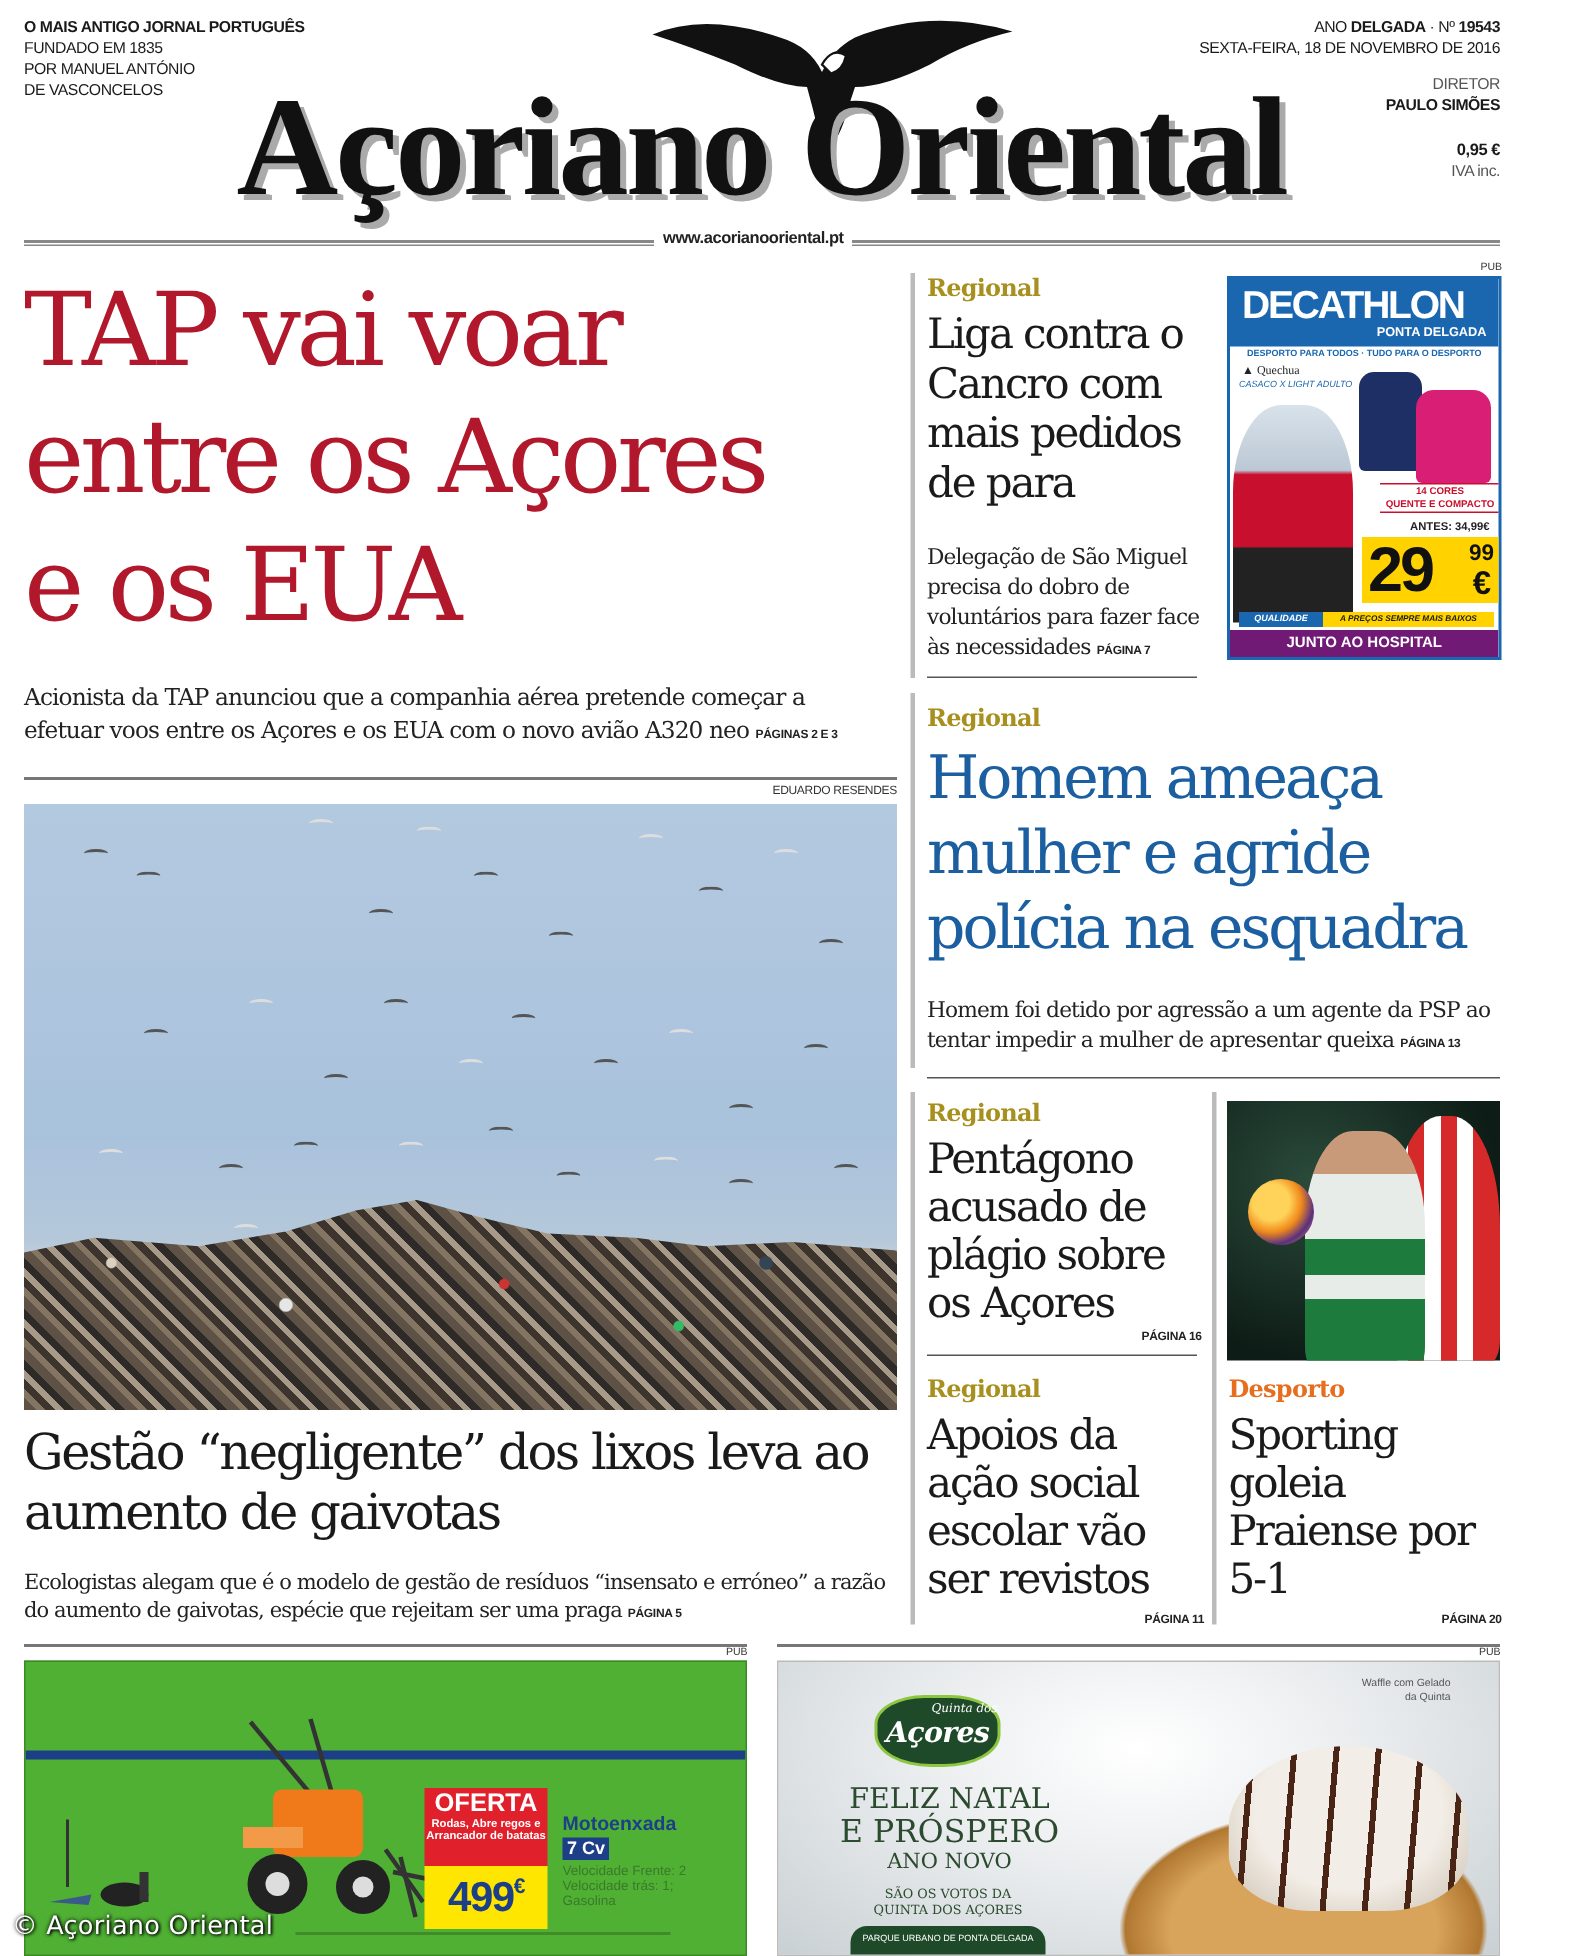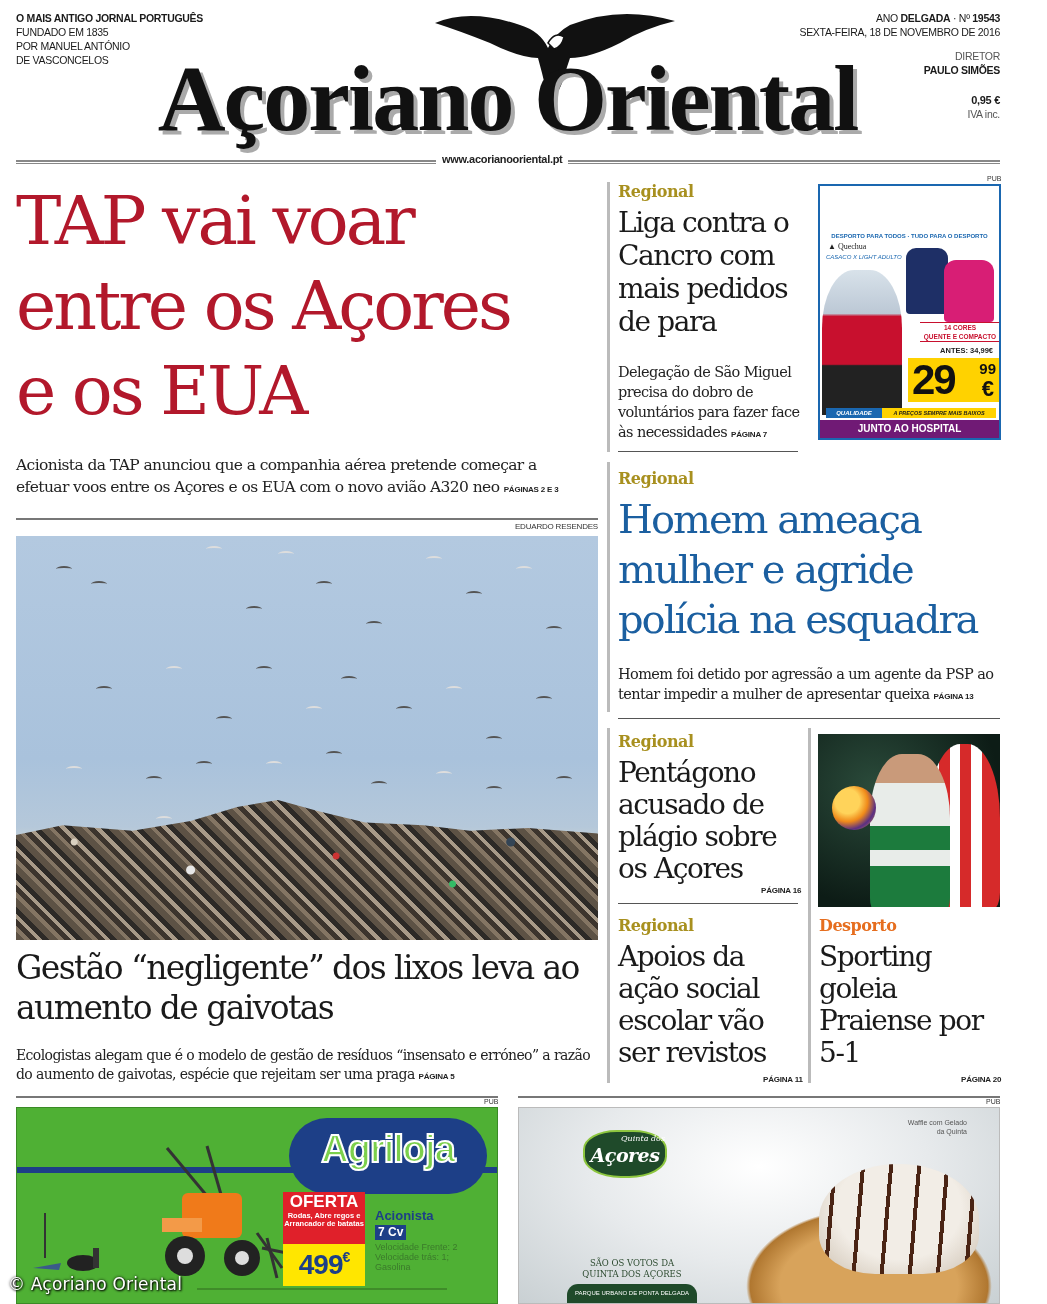--- a/index.html
+++ b/index.html
@@ -219,20 +219,24 @@
 <div class="abs section sec-gold" style="left:618px;top:182px;">Regional</div>
 <div class="abs sidebar-title" style="left:618px;top:206px;width:185px;">Liga contra o Cancro com mais pedidos de para</div>
 <div class="abs sidebar-sub" style="left:618px;top:362px;width:185px;">
   <span>Delegação de São Miguel precisa do dobro de voluntários para fazer face às necessidades</span>
   <span class="pg">PÁGINA 7</span>
 </div>
 <div class="abs rule" style="left:618px;top:451px;width:180px;height:1px;background:#555;"></div>
 
 <div class="abs pub" style="left:987px;top:175px;">PUB</div>
 <div class="abs deca">
+  <div class="deca-top">
+    <div class="deca-brand">DECATHLON</div>
+    <div class="deca-city">PONTA DELGADA</div>
+  </div>
   <div class="deca-tag">DESPORTO PARA TODOS · TUDO PARA O DESPORTO</div>
   <div class="deca-q"><span>▲ </span><span>Quechua</span></div>
   <div class="deca-cas">CASACO X LIGHT ADULTO</div>
   <div class="deca-person"></div>
   <div class="deca-jacket1"></div>
   <div class="deca-jacket2"></div>
   <div class="deca-cores">
     <div>14 CORES</div>
     <div>QUENTE E COMPACTO</div>
   </div>
@@ -294,43 +298,45 @@
         <path d="M160 100 L170 140"></path>
         <path d="M155 110 L180 115"></path>
     </g>
   </svg>
   <svg style="position:absolute;left:14px;top:100px;width:80px;height:70px;" viewBox="0 0 80 70">
     <line x1="14" y1="5" x2="14" y2="50" stroke="#333" stroke-width="2"></line>
     <path d="M2 60 L30 55 L28 62 Z" fill="#3a5a8a"></path>
     <ellipse cx="52" cy="55" rx="16" ry="8" fill="#222"></ellipse>
     <rect x="62" y="40" width="6" height="20" fill="#333"></rect>
   </svg>
-  <div class="agri-logo">
-      <span>Agriloja</span>
-    </div>
   <div class="oferta">
     <div class="t">OFERTA</div>
     <div class="s">Rodas, Abre regos e Arrancador de batatas</div>
   </div>
   <div class="price499"><span>499</span><sup>€</sup></div>
-  <div class="moto">Acionista</div>
+  <div class="moto">Motoenxada</div>
   <div class="cv">7 Cv</div>
   <div class="specs">
     <div>Velocidade Frente: 2</div>
     <div>Velocidade trás: 1;</div>
     <div>Gasolina</div>
   </div>
   <div class="agri-fine"></div>
 </div>
 
 <div class="abs pub" style="left:986px;top:1098px;">PUB</div>
 <div class="abs quinta">
   <div class="quinta-logo">
     <div class="a">Quinta dos</div>
     <div class="b">Açores</div>
+  </div>
+  <div class="feliz">
+    <div class="l1">FELIZ NATAL</div>
+    <div class="l2">E PRÓSPERO</div>
+    <div class="l3">ANO NOVO</div>
   </div>
   <div class="votos">
     <div>SÃO OS VOTOS DA</div>
     <div>QUINTA DOS AÇORES</div>
   </div>
   <div class="parque">PARQUE URBANO DE PONTA DELGADA</div>
   <div class="waffle"></div>
   <div class="icecream"></div>
   <div class="waffle-cap">
     <div>Waffle com Gelado</div>

